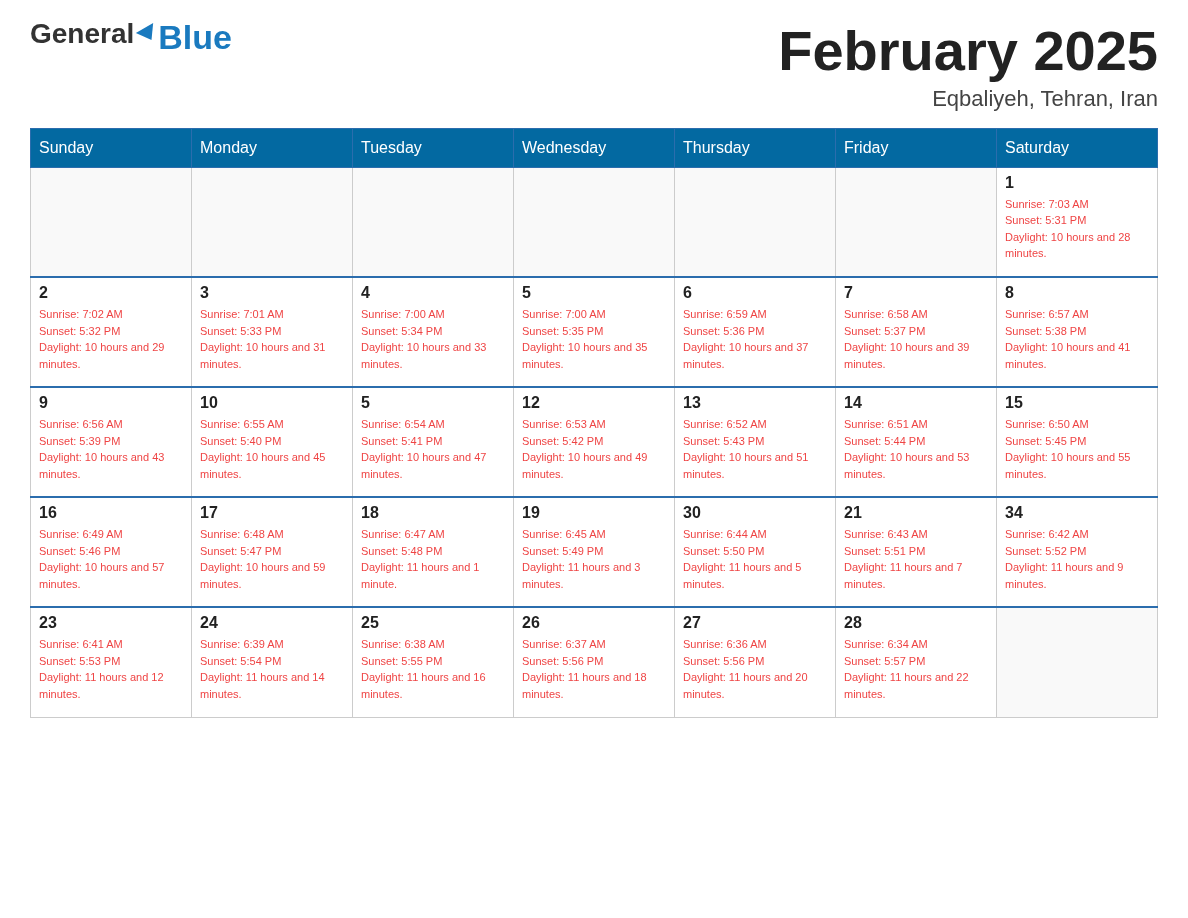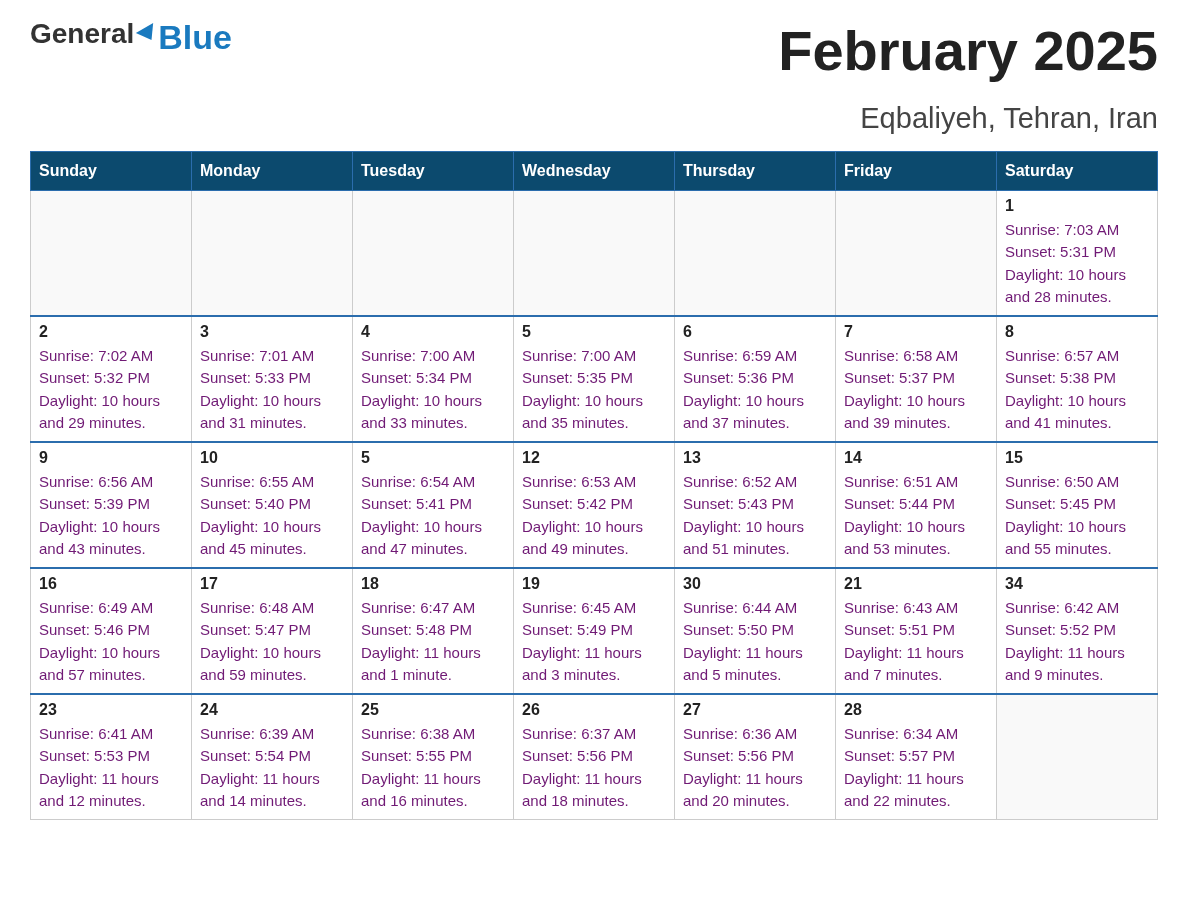--- a/index.html
+++ b/index.html
@@ -50,33 +50,33 @@
     .title-block {
       text-align: right;
     }
     .month-title {
       font-size: 56px;
       font-weight: bold;
       color: #222;
       line-height: 1.1;
     }
     .location {
-      font-size: 29px;
+      font-size: 22px;
       color: #444;
-      margin-top: 20px;
+      margin-top: 4px;
     }
     .calendar {
       width: 100%;
       border-collapse: collapse;
     }
     .calendar th {
-      background: #0c4a6e;
+      background: #0369a1;
       color: #fff;
       font-size: 16px;
-      font-weight: bold;
+      font-weight: normal;
       padding: 10px 8px;
       text-align: left;
       border: 1px solid #2b6dad;
     }
     .calendar td {
       border: 1px solid #ccc;
       vertical-align: top;
       padding: 6px 8px;
       width: 14.28%;
       height: 110px;
@@ -87,22 +87,22 @@
       background: #f9f9f9;
     }
     .day-number {
       font-size: 16px;
       font-weight: bold;
       color: #222;
       display: block;
       margin-bottom: 4px;
     }
     .day-info {
-      font-size: 15px;
-      color: #701a75;
+      font-size: 11px;
+      color: #ef4444;
       line-height: 1.5;
     }
     .row-border td {
       border-top: 2px solid #2b6dad;
     }
   </style>
 </head>
 <body>
 
 <div class="header">

